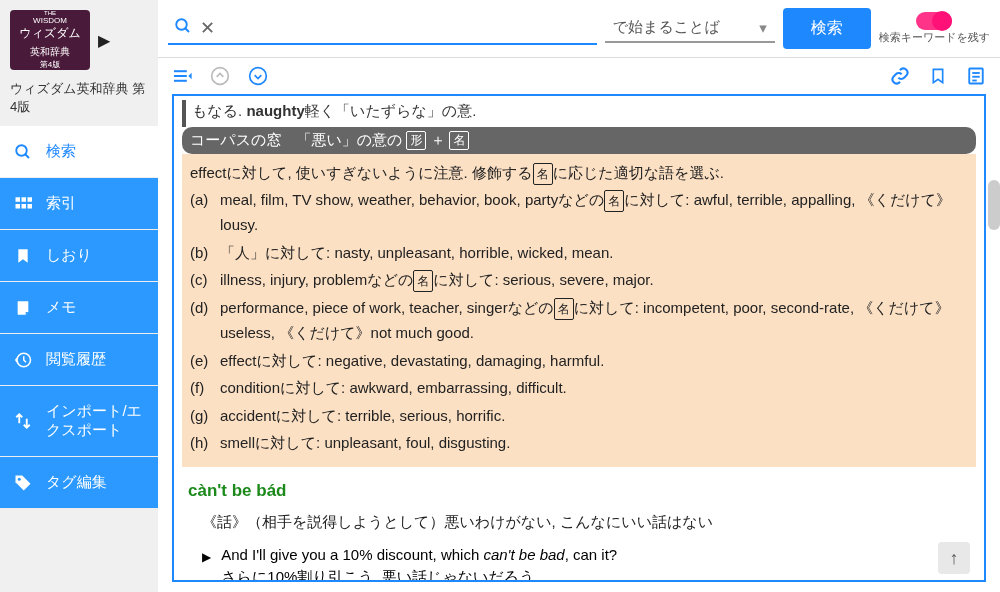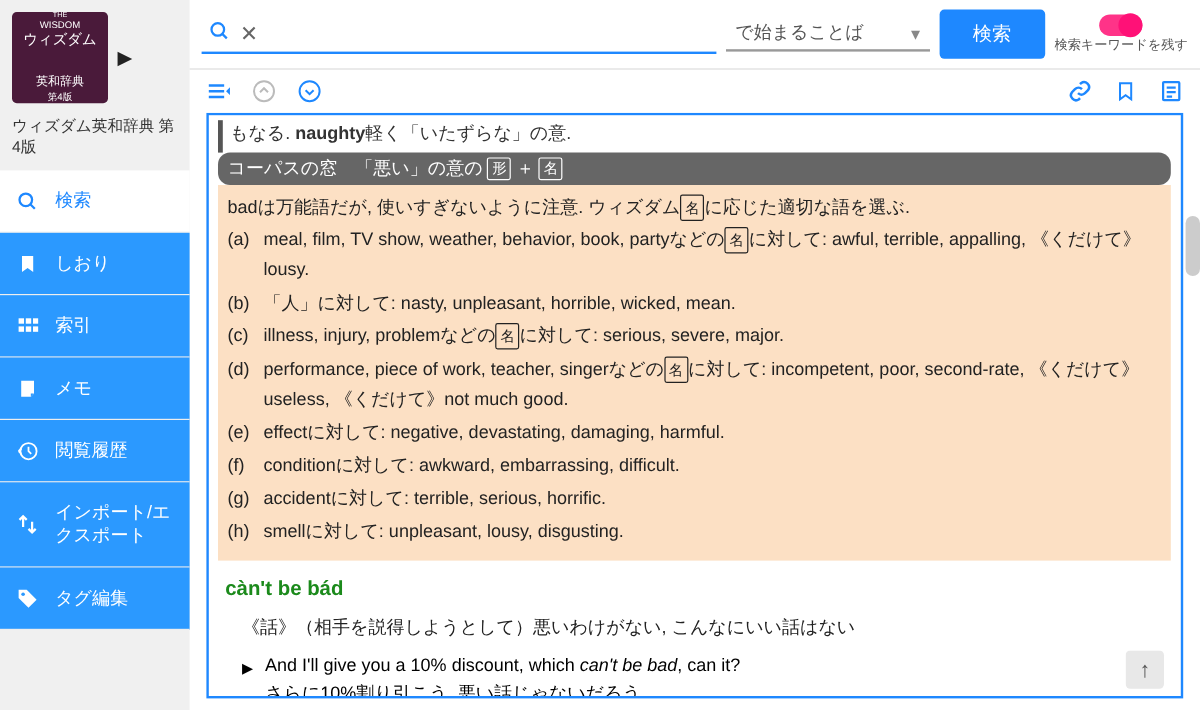--- a/index.html
+++ b/index.html
@@ -1,20 +1,20 @@
 <!DOCTYPE html>
 <html><head>
 <meta charset="utf-8">
 <style>
 * { box-sizing: border-box; margin: 0; padding: 0; }
 body { font-family: "Hiragino Sans", "Meiryo", sans-serif; font-size: 14px; width: 1000px; height: 592px; overflow: hidden; background: #fff; }
 .container { display: flex; height: 100%; }
 .sidebar { width: 158px; background: #f0f0f0; display: flex; flex-direction: column; }
 .logo-area { padding: 10px; display: flex; align-items: center; gap: 8px; }
-.logo-img { width: 80px; height: 76px; background: #4a1a3a; color: #fff; display: flex; flex-direction: column; align-items: center; justify-content: center; font-size: 8px; border-radius: 4px; }
+.logo-img { width: 80px; height: 60px; background: #4a1a3a; color: #fff; display: flex; flex-direction: column; align-items: center; justify-content: center; font-size: 8px; border-radius: 4px; }
 .logo-img .top { font-size: 6px; }
 .logo-img .main { font-size: 12px; font-weight: normal; }
 .logo-img .sub { font-size: 10px; }
 .play-icon { font-size: 16px; color: #222; }
 .dict-title { padding: 0 10px 10px; font-size: 13px; color: #333; }
 .nav-item { display: flex; align-items: center; gap: 14px; padding: 16px 14px; color: #1e88ff; cursor: pointer; background: #fff; border-bottom: 1px solid #eee; }
 .nav-item.active { background: #2b99ff; color: #fff; }
 .nav-item .icon { width: 18px; height: 18px; display: flex; align-items: center; justify-content: center; }
 .nav-item .label { font-size: 15px; }
 .main { flex: 1; display: flex; flex-direction: column; }
@@ -72,38 +72,38 @@
       <span class="icon">
           <svg width="18" height="18" viewBox="0 0 24 24" fill="none" stroke="currentColor" stroke-width="2.5">
             <circle cx="10" cy="10" r="7"></circle>
             <line x1="20" y1="20" x2="15" y2="15"></line>
           </svg>
         </span>
       <span class="label">検索</span>
     </div>
     <div class="nav-item active">
       <span class="icon">
-          <svg width="16" height="18" viewBox="0 0 24 24" fill="currentColor">
-            <path d="M5 2h14v20l-7-5-7 5z"></path>
-          </svg>
-        </span>
-      <span class="label">しおり</span>
-    </div>
-    <div class="nav-item active">
-      <span class="icon">
           <svg width="18" height="18" viewBox="0 0 24 24" fill="currentColor">
             <rect x="2" y="3" width="6" height="6"></rect>
             <rect x="10" y="3" width="6" height="6"></rect>
             <rect x="18" y="3" width="6" height="6"></rect>
             <rect x="2" y="12" width="6" height="6"></rect>
             <rect x="10" y="12" width="6" height="6"></rect>
             <rect x="18" y="12" width="6" height="6"></rect>
           </svg>
         </span>
       <span class="label">索引</span>
+    </div>
+    <div class="nav-item active">
+      <span class="icon">
+          <svg width="16" height="18" viewBox="0 0 24 24" fill="currentColor">
+            <path d="M5 2h14v20l-7-5-7 5z"></path>
+          </svg>
+        </span>
+      <span class="label">しおり</span>
     </div>
     <div class="nav-item active">
       <span class="icon">
           <svg width="16" height="18" viewBox="0 0 24 24" fill="currentColor">
             <path d="M4 2h16v16l-4 4H4z"></path>
             <path d="M16 18v4l4-4z" fill="#2b99ff"></path>
           </svg>
         </span>
       <span class="label">メモ</span>
     </div>
@@ -208,21 +208,21 @@
           <span>もなる. </span><span class="bold">naughty</span><span>軽く「いたずらな」の意.</span>
         </div>
         <div class="corpus-header">
           <span>コーパスの窓　「悪い」の意の</span>
           <span class="box-char">形</span>
           <span>＋</span>
           <span class="box-char">名</span>
         </div>
         <div class="corpus-body">
           <div>
-            <span>badは万能語だが, 使いすぎないように注意. ウィズダム</span><span class="box-char" style="border-color:#222;color:#222">名</span><span>に応じた適切な語を選ぶ.</span>
+            <span>effectに対して, 使いすぎないように注意. 修飾する</span><span class="box-char" style="border-color:#222;color:#222">名</span><span>に応じた適切な語を選ぶ.</span>
           </div>
           <div id="corpus-list">
               <div class="corpus-item">
                 <span class="tag">(a)</span>
                 <span class="txt">meal, film, TV show, weather, behavior, book, partyなどの<span class="box-char" style="border-color: rgb(34, 34, 34); color: rgb(34, 34, 34);">名</span>に対して: awful, terrible, appalling, 《くだけて》lousy.</span>
               </div>
               <div class="corpus-item">
                 <span class="tag">(b)</span>
                 <span class="txt">「人」に対して: nasty, unpleasant, horrible, wicked, mean.</span>
               </div>
@@ -241,21 +241,21 @@
               <div class="corpus-item">
                 <span class="tag">(f)</span>
                 <span class="txt">conditionに対して: awkward, embarrassing, difficult.</span>
               </div>
               <div class="corpus-item">
                 <span class="tag">(g)</span>
                 <span class="txt">accidentに対して: terrible, serious, horrific.</span>
               </div>
               <div class="corpus-item">
                 <span class="tag">(h)</span>
-                <span class="txt">smellに対して: unpleasant, lousy, disgusting.</span>
+                <span class="txt">smellに対して: unpleasant, foul, disgusting.</span>
               </div>
             </div>
         </div>
         <div class="entry-head">càn't be bád</div>
         <div class="entry-def">《話》（相手を説得しようとして）悪いわけがない, こんなにいい話はない</div>
         <div class="example-block">
           <div class="example-line">
             <span class="tri">▶</span>
             <span><span>And I'll give you a 10% discount, which </span><span class="ital">can't be bad</span><span>, can it?</span></span>
           </div>

